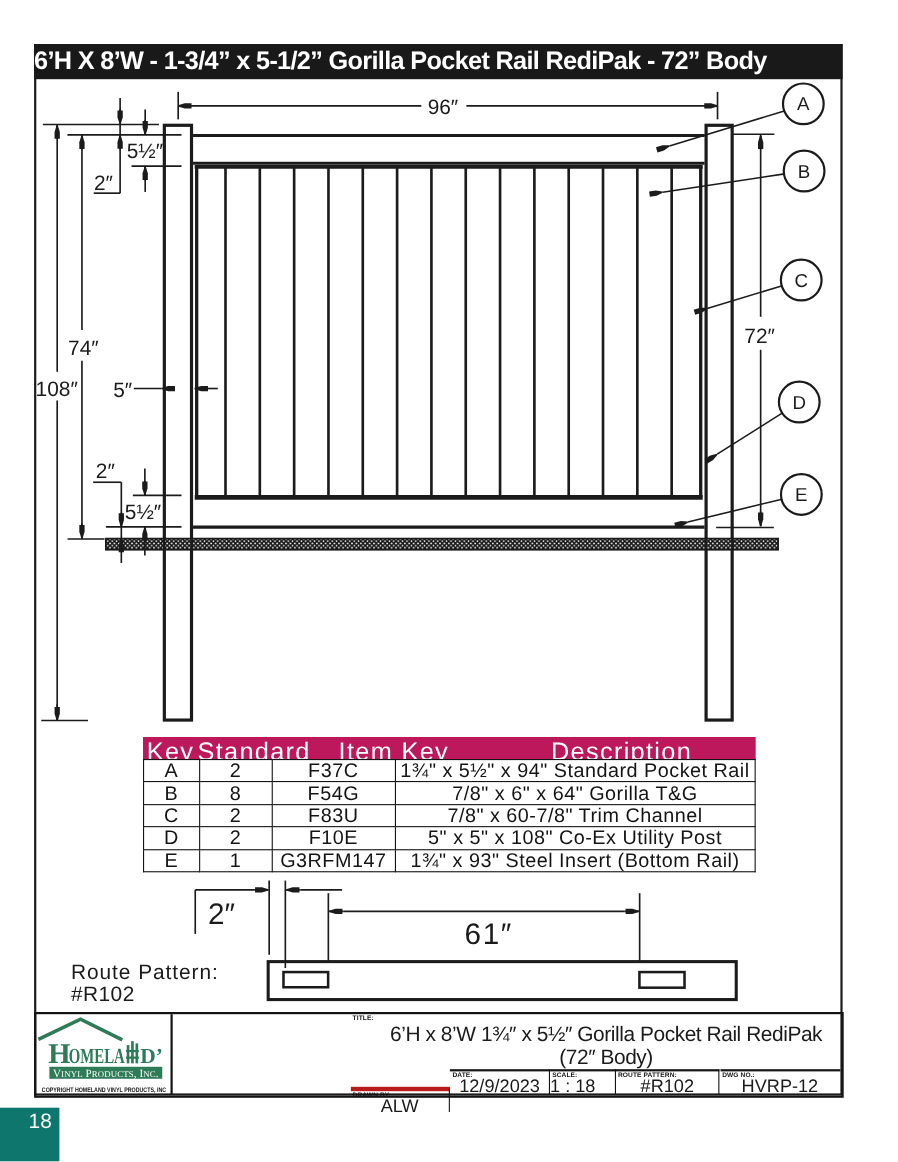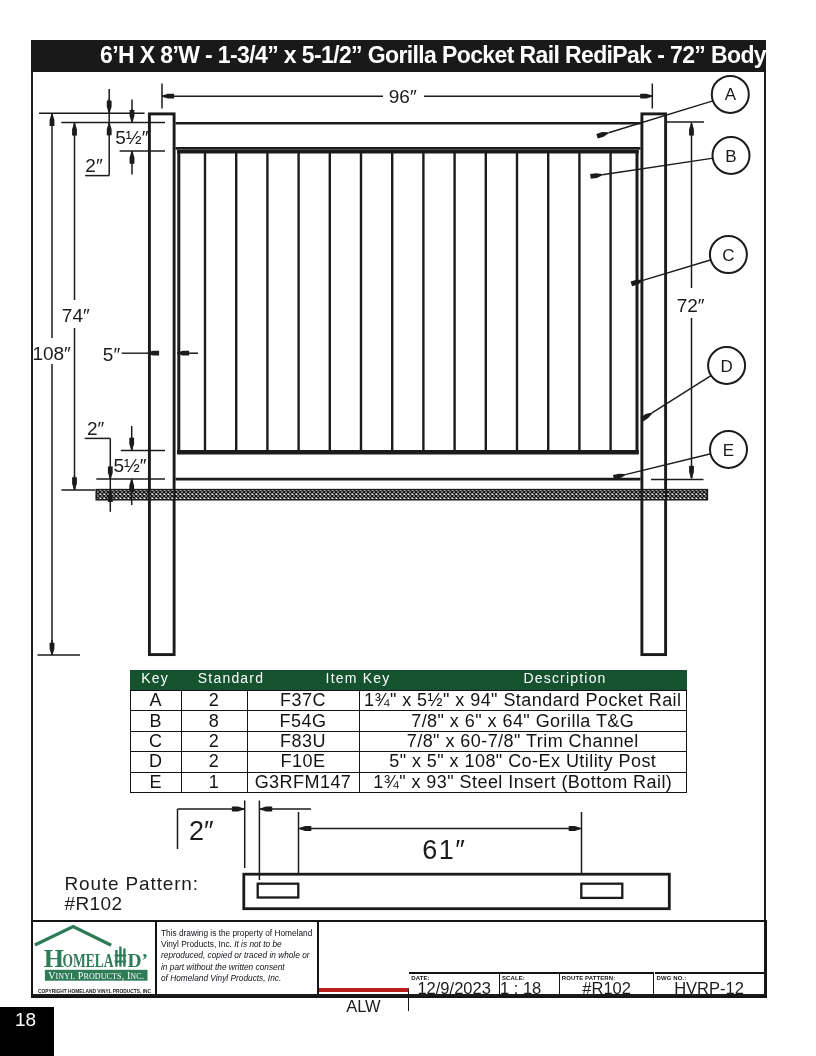--- a/index.html
+++ b/index.html
@@ -1,24 +1,24 @@
 <!DOCTYPE html>
 <html><head>
 <meta charset="utf-8">
 <style>
   html,body{margin:0;padding:0;background:#fff;}
   body{width:816px;height:1056px;position:relative;font-family:"Liberation Sans",sans-serif;color:#1b1b1b;overflow:hidden;}
   .abs{position:absolute;}
   #frame{left:31px;top:40px;width:730.5px;height:952px;border:2.5px solid #1b1b1b;}
   #titlebar{left:31px;top:40px;width:735px;height:32px;background:#191919;color:#fff;
-    font-weight:bold;font-size:23px;letter-spacing:-0.62px;text-align:right;line-height:31px;}
-  #footerblk{left:0;top:1007px;width:54px;height:49px;background:#000000;color:#fff;
-    font-size:19px;padding-top:2px;padding-left:15px;box-sizing:border-box;}
+    font-weight:bold;font-size:23px;letter-spacing:-0.62px;text-align:left;line-height:31px;}
+  #footerblk{left:0;top:1007px;width:54px;height:49px;background:#0f766e;color:#fff;
+    font-size:19px;padding-top:2px;padding-left:26px;box-sizing:border-box;}
   
-  #phead{left:130px;top:669.5px;width:557px;height:20.5px;background:#14532d;color:#fff;font-size:14px;}
+  #phead{left:130px;top:669.5px;width:557px;height:20.5px;background:#be185d;color:#fff;font-size:23px;}
   #phead span{position:absolute;top:0px;transform:translateX(-50%);letter-spacing:1.2px;}
   #ptable{left:130px;top:690px;width:557px;border-collapse:collapse;table-layout:fixed;
     font-size:18px;text-align:center;color:#141414;}
   #ptable td{border:1.6px solid #141414;height:19.4px;padding:0;letter-spacing:0.45px;white-space:nowrap;line-height:19px;}
   
   .tb{box-sizing:border-box;border:2px solid #141414;}
   #tblock{left:31px;top:919.5px;width:735.5px;height:78px;border-width:2.5px;}
   .cell{position:absolute;box-sizing:border-box;}
   .lab{font-size:6px;letter-spacing:.1px;color:#141414;position:absolute;top:1px;left:2px;font-weight:bold;}
   #disc{font-size:8.3px;line-height:11.4px;padding:6px 0 0 4px;letter-spacing:0px;color:#101018;white-space:nowrap;overflow:hidden;}
@@ -260,26 +260,23 @@
         <rect x="90.2" y="26.5" width="2.4" height="18.2"></rect>
         <rect x="81.6" y="32.5" width="11.6" height="2"></rect>
         <rect x="81.6" y="38.5" width="11.6" height="2"></rect>
       </g>
       <text x="94.5" y="44.7" font-family="Liberation Serif,serif" font-size="19.5px" fill="#2e7b58" font-weight="bold">D’</text>
       <rect x="11.9" y="47.8" width="102.6" height="10.9" fill="#2e7b58"></rect>
       <text x="63.2" y="56.7" text-anchor="middle" font-family="Liberation Serif,serif" font-size="10px" fill="#fff" textLength="96">V<tspan font-size="8px">INYL</tspan> P<tspan font-size="8px">RODUCTS</tspan>, I<tspan font-size="8px">NC</tspan>.</text>
       <text x="61.5" y="70.8" text-anchor="middle" font-family="Liberation Sans,sans-serif" font-size="6px" fill="#141414" font-weight="bold" textLength="113" lengthAdjust="spacingAndGlyphs">COPYRIGHT HOMELAND VINYL PRODUCTS, INC</text>
     </svg>
   </div>
-  <div class="cell" style="left:124px;top:0;width:161.5px;height:73px;border-right:2.5px solid #141414;" id="disc">
-    This drawing is the property of Homeland<br>
-    Vinyl Products, Inc. <i>It is not to be</i><br>
-    <i>reproduced, copied or traced in whole or</i><br>
-    <i>in part without the written consent</i><br>
-    <i>of Homeland Vinyl Products, Inc.</i>
+  <div class="cell" style="left:285.5px;top:0;width:445px;height:50.5px;">
+    <span class="lab">TITLE:</span>
+    <div style="text-align:center;font-size:19px;letter-spacing:-0.4px;padding-top:8px;padding-left:20px;line-height:21px;">6’H x 8’W 1¾″ x 5½″ Gorilla Pocket Rail RediPak<br>(72″ Body)</div>
   </div>
   <div class="cell" style="left:285.5px;top:50.5px;width:90.8px;height:22.5px;border-top:4px solid #b91c1c;border-right:1.6px solid #141414;margin-top:16px;">
     <span class="lab">DRAWN BY:</span>
     <div style="text-align:center;font-size:16.5px;padding-top:4.5px;">ALW</div>
   </div>
   <div class="cell" style="left:376.3px;top:50.5px;width:90.7px;height:22.5px;border-top:2px solid #141414;border-right:1.6px solid #141414;">
     <span class="lab">DATE:</span>
     <div style="text-align:center;font-size:16.5px;padding-top:4.5px;">12/9/2023</div>
   </div>
   <div class="cell" style="left:467px;top:50.5px;width:59.8px;height:22.5px;border-top:2px solid #141414;border-right:1.6px solid #141414;">

